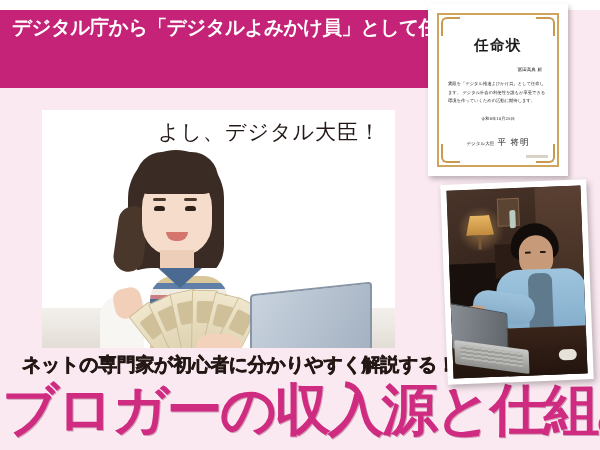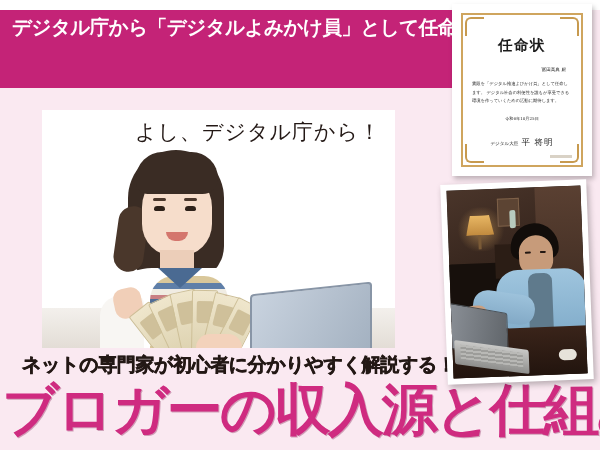--- a/index.html
+++ b/index.html
@@ -216,21 +216,21 @@
     background: linear-gradient(120deg, #c9d3df, #9fadbd);
     border: 2px solid #8895a6;
     border-radius: 4px;
     box-sizing: border-box;
     transform: skewY(-6deg);
   }
 
   
   .cert {
     position: absolute;
-    left: 452px;
+    left: 428px;
     top: 4px;
     width: 140px;
     height: 172px;
     background: #ffffff;
     box-shadow: 2px 3px 5px rgba(0,0,0,0.25);
     z-index: 5;
     box-sizing: border-box;
     padding: 9px;
   }
   .cert-inner {
@@ -543,21 +543,21 @@
           <i></i>
         </span>
       <span class="bill" style="transform: rotate(27deg); left: 17px; top: 7.5px;">
           <i></i>
         </span>
     </div>
     <div class="w-hand"></div>
 
     <div class="lap-screen"></div>
 
-    <div class="mp-caption">よし、デジタル庁から！</div>
+    <div class="mp-caption">よし、デジタル大臣！</div>
   </div>
 
   <div class="cert">
     <div class="cert-inner">
       <span class="cert-c3"></span>
       <span class="cert-c4"></span>
       <div class="cert-title">任命状</div>
       <div class="cert-to">冨田真典 殿</div>
       <div class="cert-body">貴殿を「デジタル推進よびかけ員」として任命します。
 デジタル社会の利便性を誰もが享受できる環境を作っていくための活動に期待します。</div>

